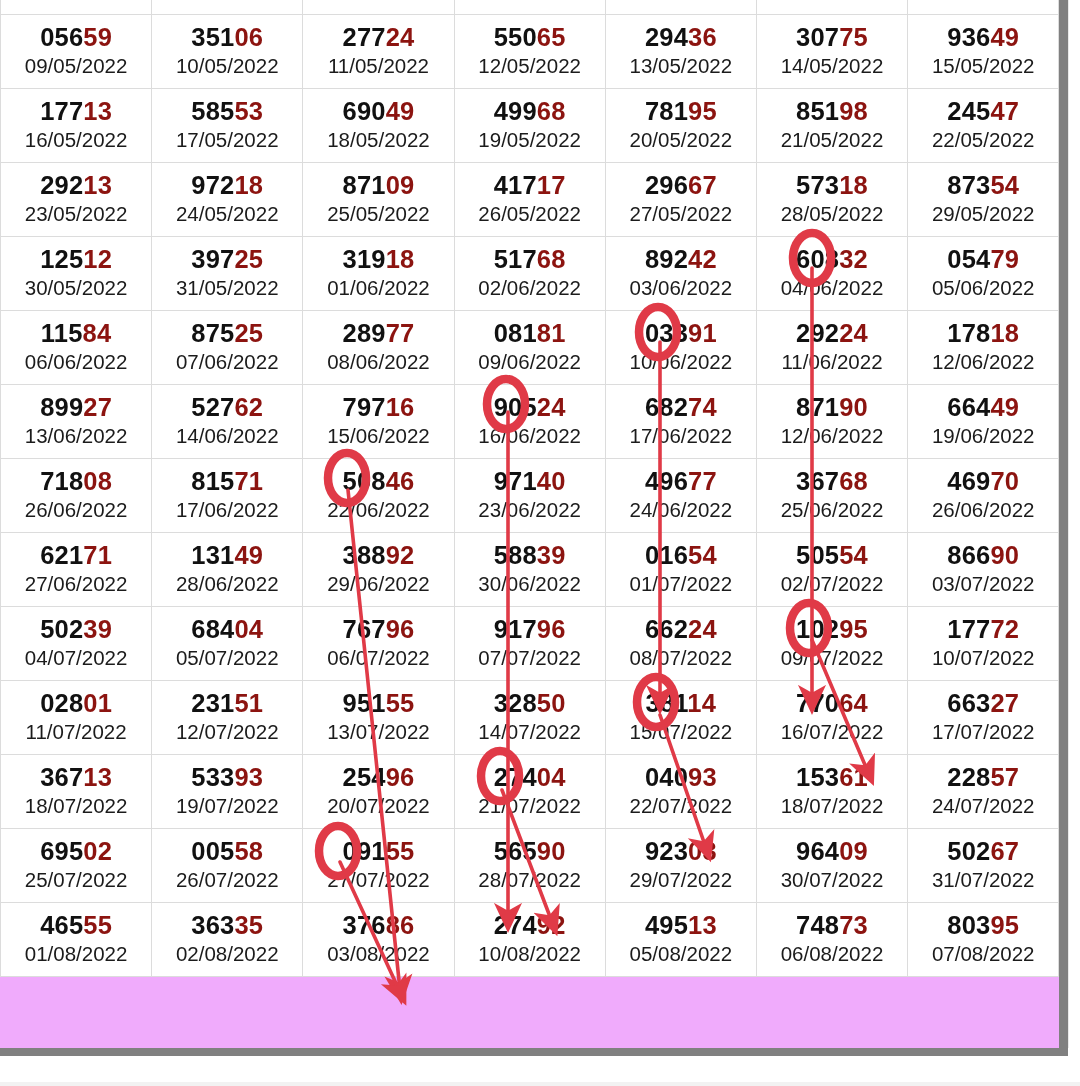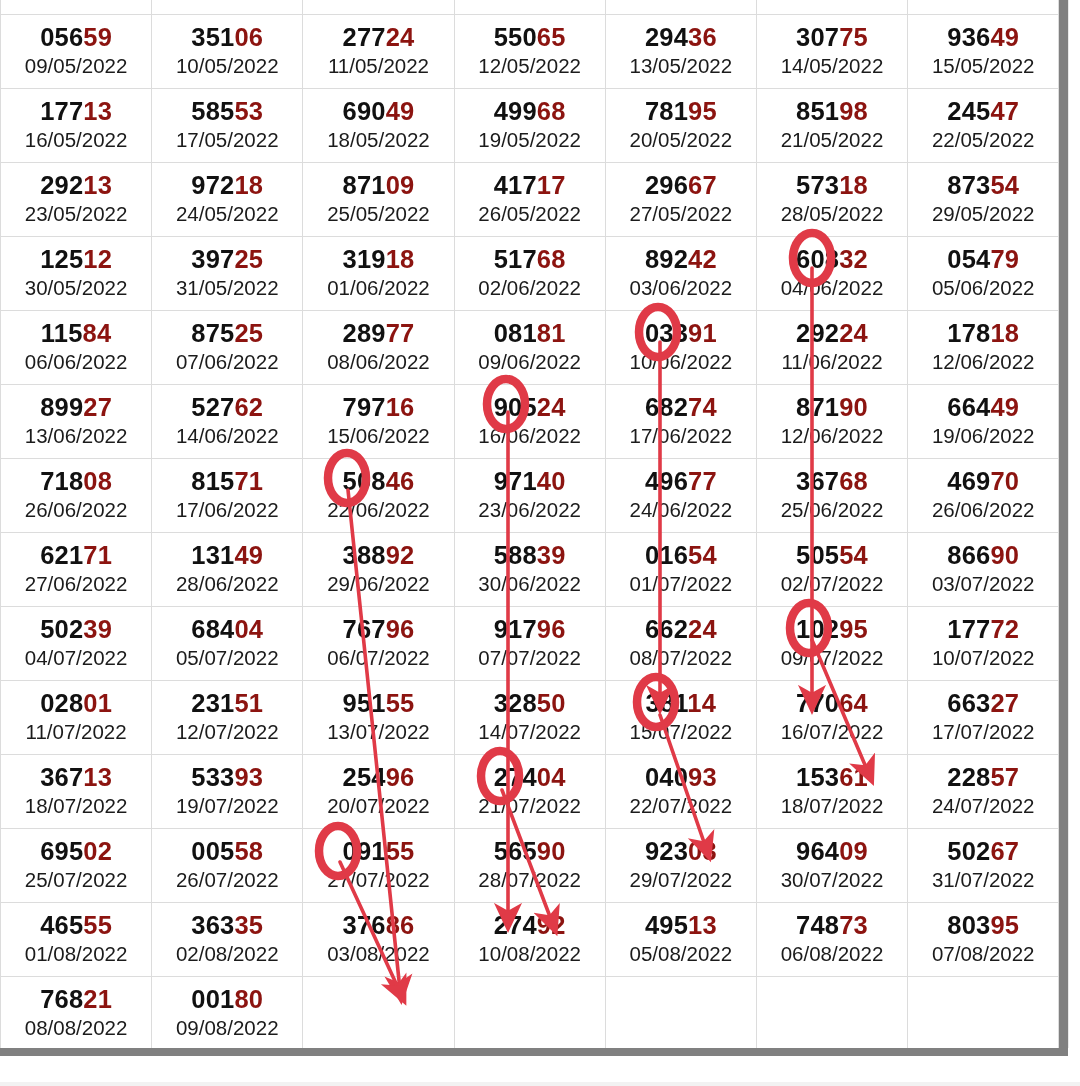--- a/index.html
+++ b/index.html
@@ -507,35 +507,20 @@
             </td>
             <td class="weekend">
               <div class="num">748<span class="tail">73</span></div>
               <div class="dt">06/08/2022</div>
             </td>
             <td class="weekend">
               <div class="num">803<span class="tail">95</span></div>
               <div class="dt">07/08/2022</div>
             </td>
           </tr>
-          <tr>
-            <td>
-              <div class="num">768<span class="tail">21</span></div>
-              <div class="dt">08/08/2022</div>
-            </td>
-            <td>
-              <div class="num">001<span class="tail">80</span></div>
-              <div class="dt">09/08/2022</div>
-            </td>
-            <td class="hl"></td>
-            <td></td>
-            <td></td>
-            <td class="weekend"></td>
-            <td class="weekend"></td>
-          </tr>
         </tbody>
     </table>
   </div>
 
   <svg id="annot" viewBox="0 0 1080 1086" xmlns="http://www.w3.org/2000/svg">
     <defs>
       <marker id="ah" markerWidth="9" markerHeight="9" refX="4.2" refY="4.5" orient="auto" markerUnits="strokeWidth">
         <path d="M0,0.6 L8.4,4.5 L0,8.4 L2.2,4.5 Z" fill="#e03a47"></path>
       </marker>
     </defs>

